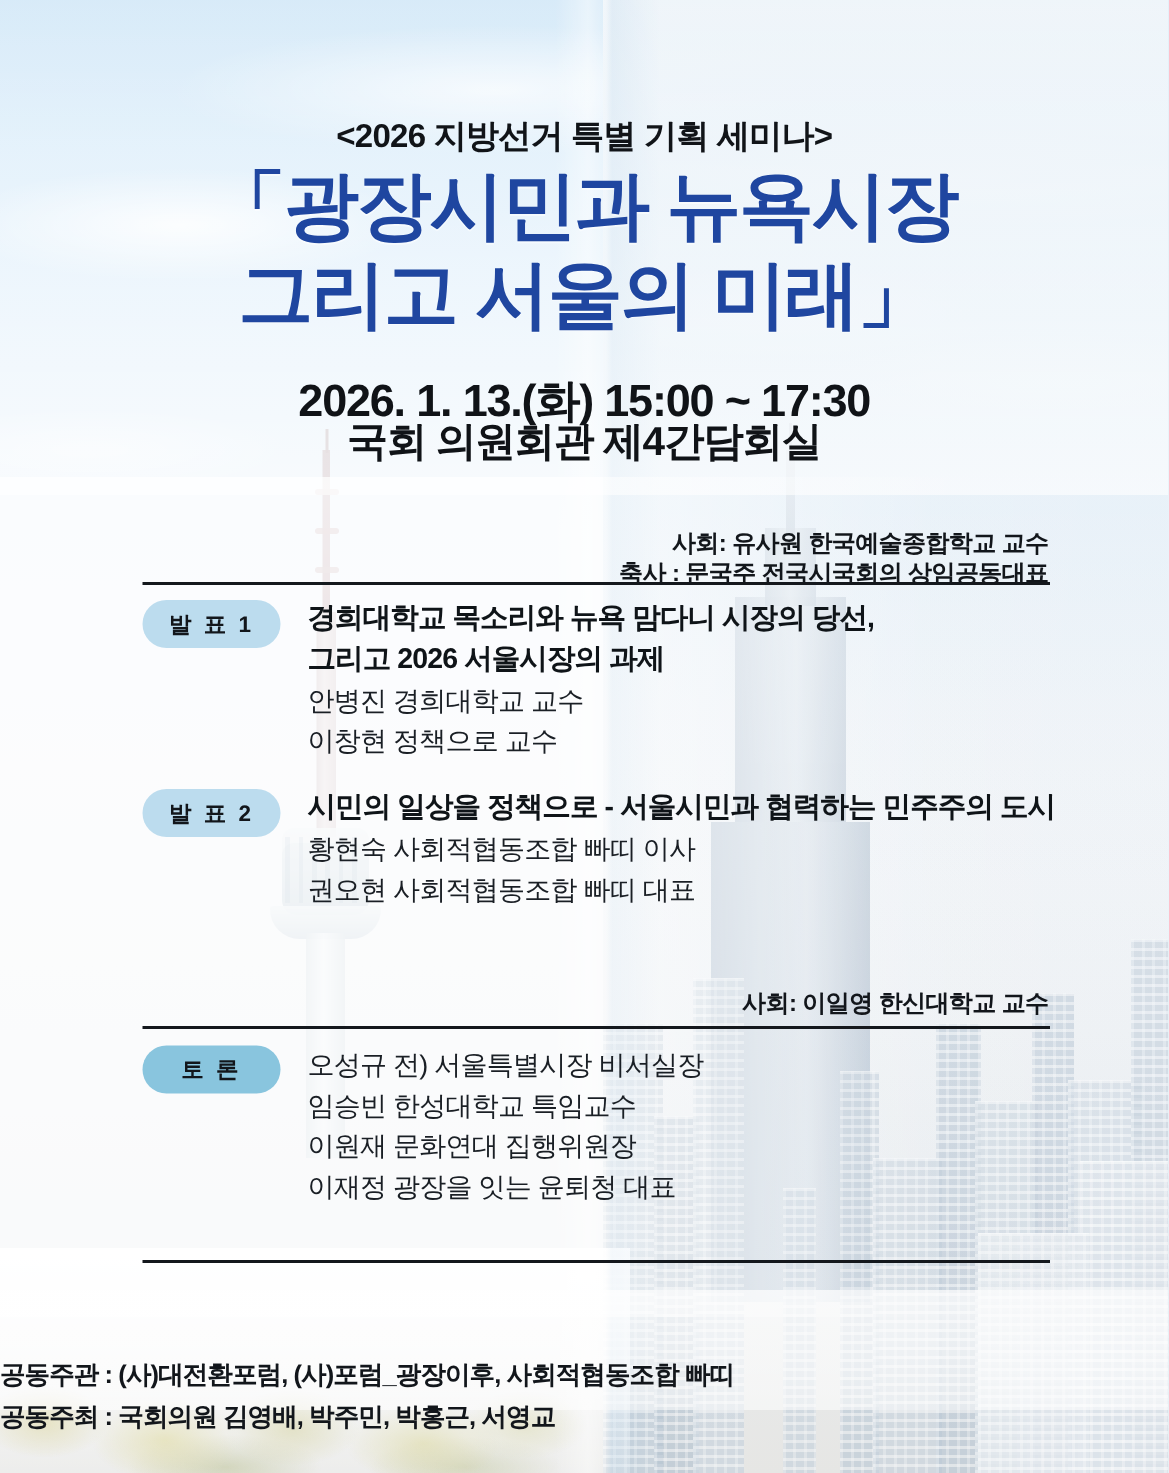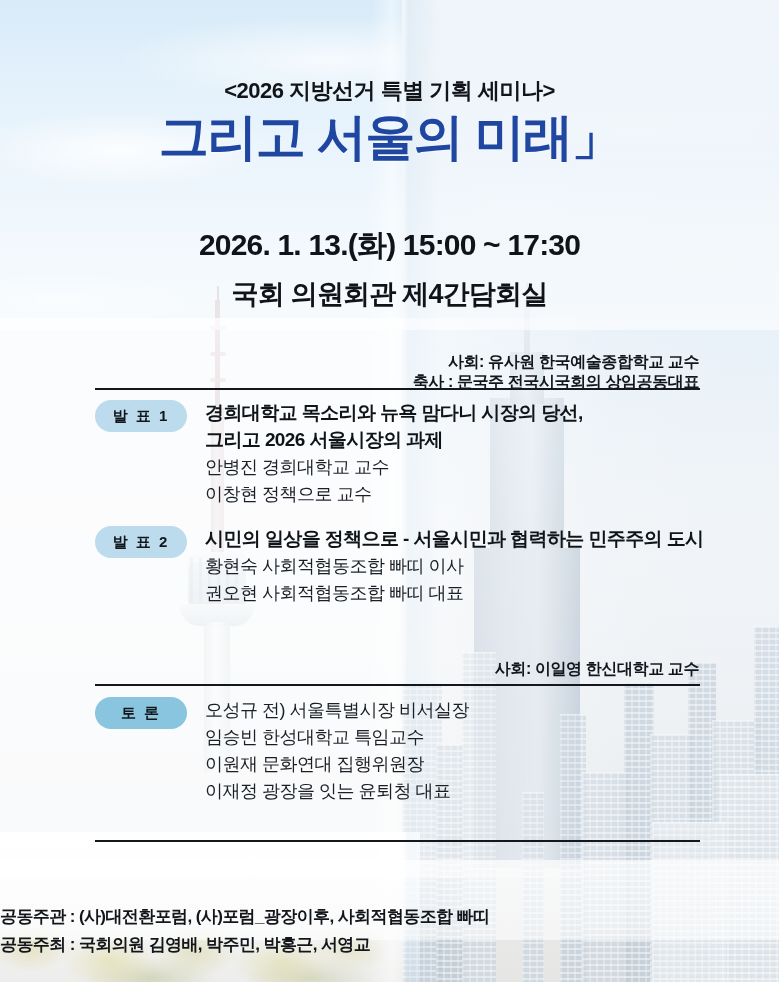--- a/index.html
+++ b/index.html
@@ -192,21 +192,21 @@
   .title {
     position: absolute; top: 108px; left: 0; width: 779px;
     text-align: center;
     color: #1f46a0;
     font-size: 50px; font-weight: 700; line-height: 1.18;
     letter-spacing: -1.5px;
     text-shadow: 0 1px 0 rgba(255,255,255,.5);
   }
   .title .ln { display: block; }
   .datetime {
-    position: absolute; top: 225px; left: 0; width: 779px;
+    position: absolute; top: 247px; left: 0; width: 779px;
     text-align: center;
     font-size: 30px; font-weight: 700; color: #101317;
     letter-spacing: -0.8px;
   }
   .venue {
     position: absolute; top: 276px; left: 0; width: 779px;
     text-align: center;
     font-size: 27px; font-weight: 700; color: #101317;
     letter-spacing: -0.8px;
   }
@@ -310,20 +310,21 @@
   <div class="top-wash"></div>
   <div class="content-wash"></div>
   <div class="content-wash2"></div>
   <div class="bottom-wash"></div>
 
   <div class="fg">
 
     <div class="kicker">&lt;2026 지방선거 특별 기획 세미나&gt;</div>
 
     <div class="title">
+      <span class="ln">「광장시민과 뉴욕시장</span>
       <span class="ln">그리고 서울의 미래」</span>
     </div>
 
     <div class="datetime">2026. 1. 13.(화) 15:00 ~ 17:30</div>
     <div class="venue">국회 의원회관 제4간담회실</div>
 
     <div class="host-line host-1">사회: 유사원 한국예술종합학교 교수</div>
     <div class="host-line host-2">축사 : 문국주 전국시국회의 상임공동대표</div>
 
     <div class="rule rule-1"></div>

